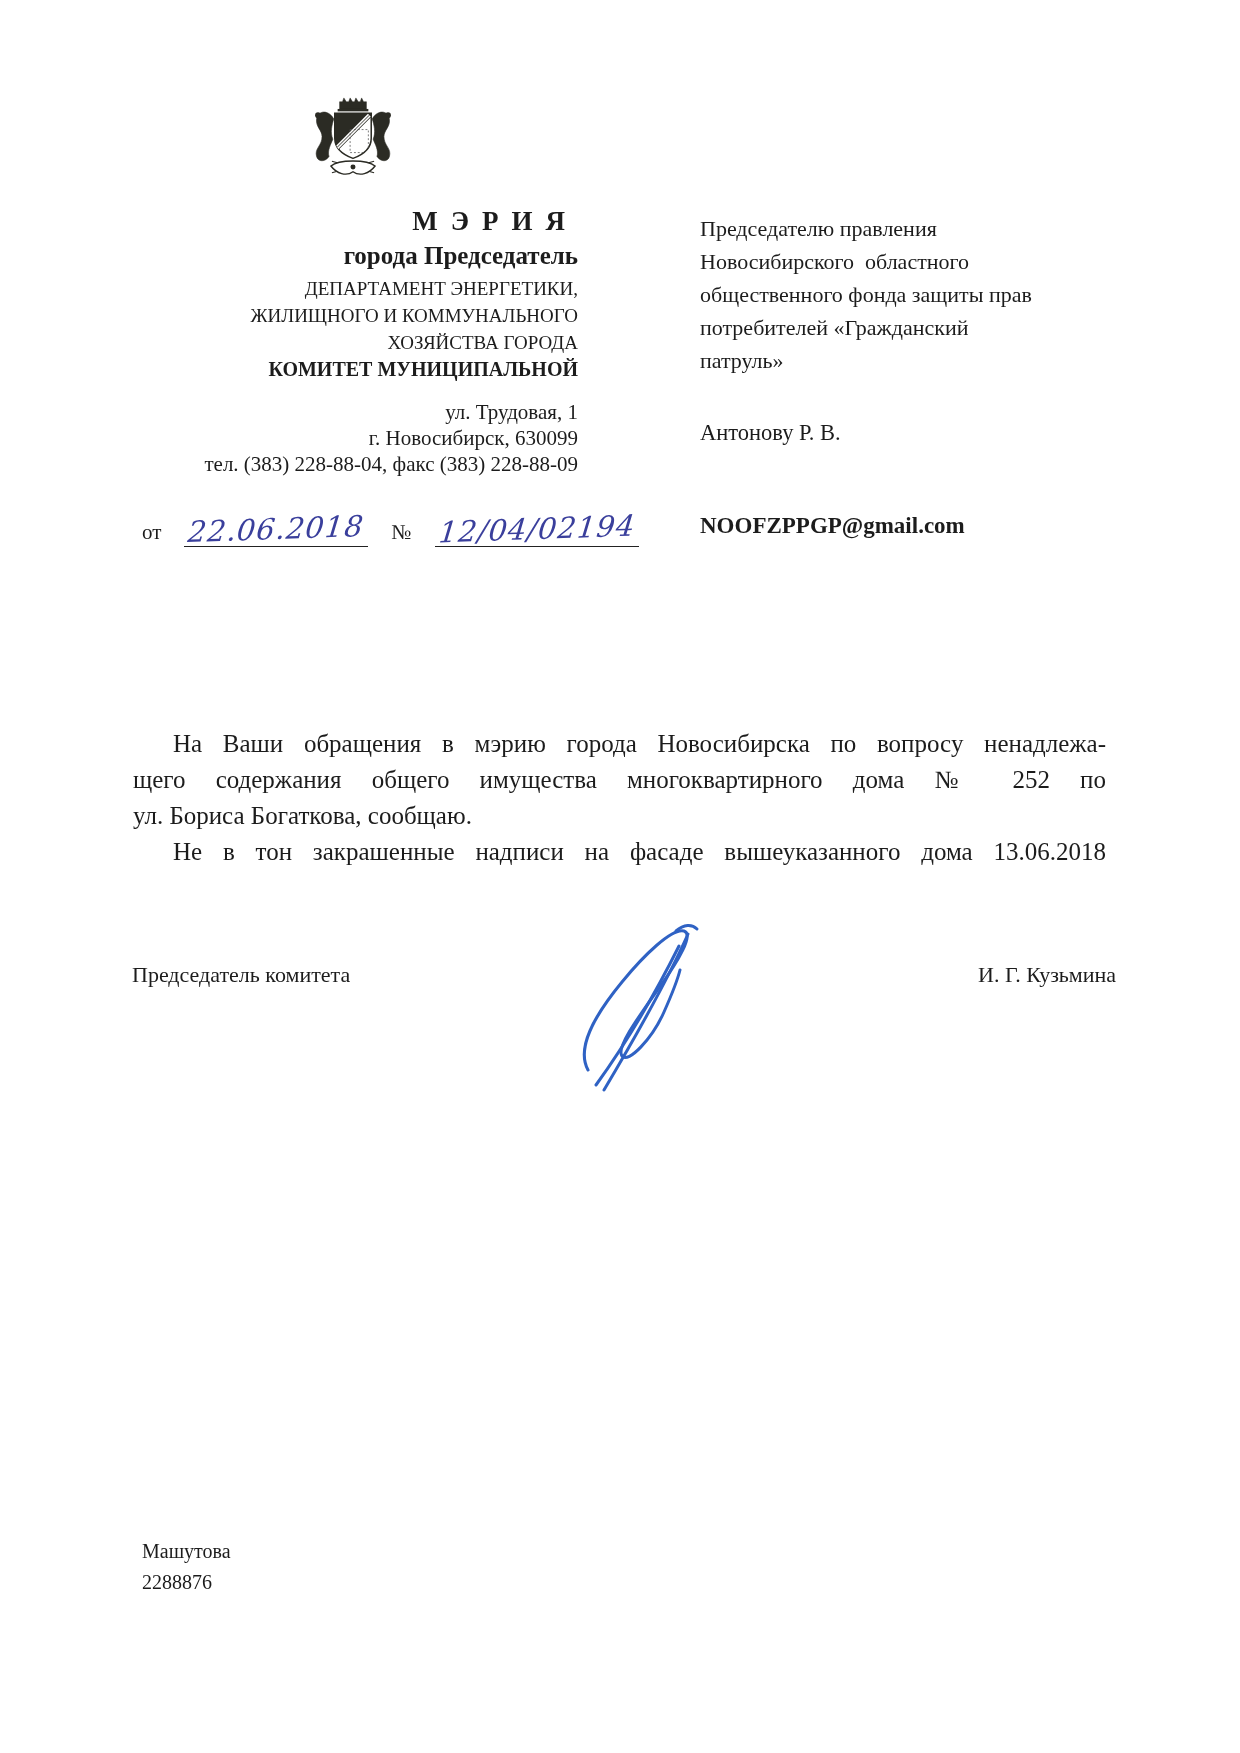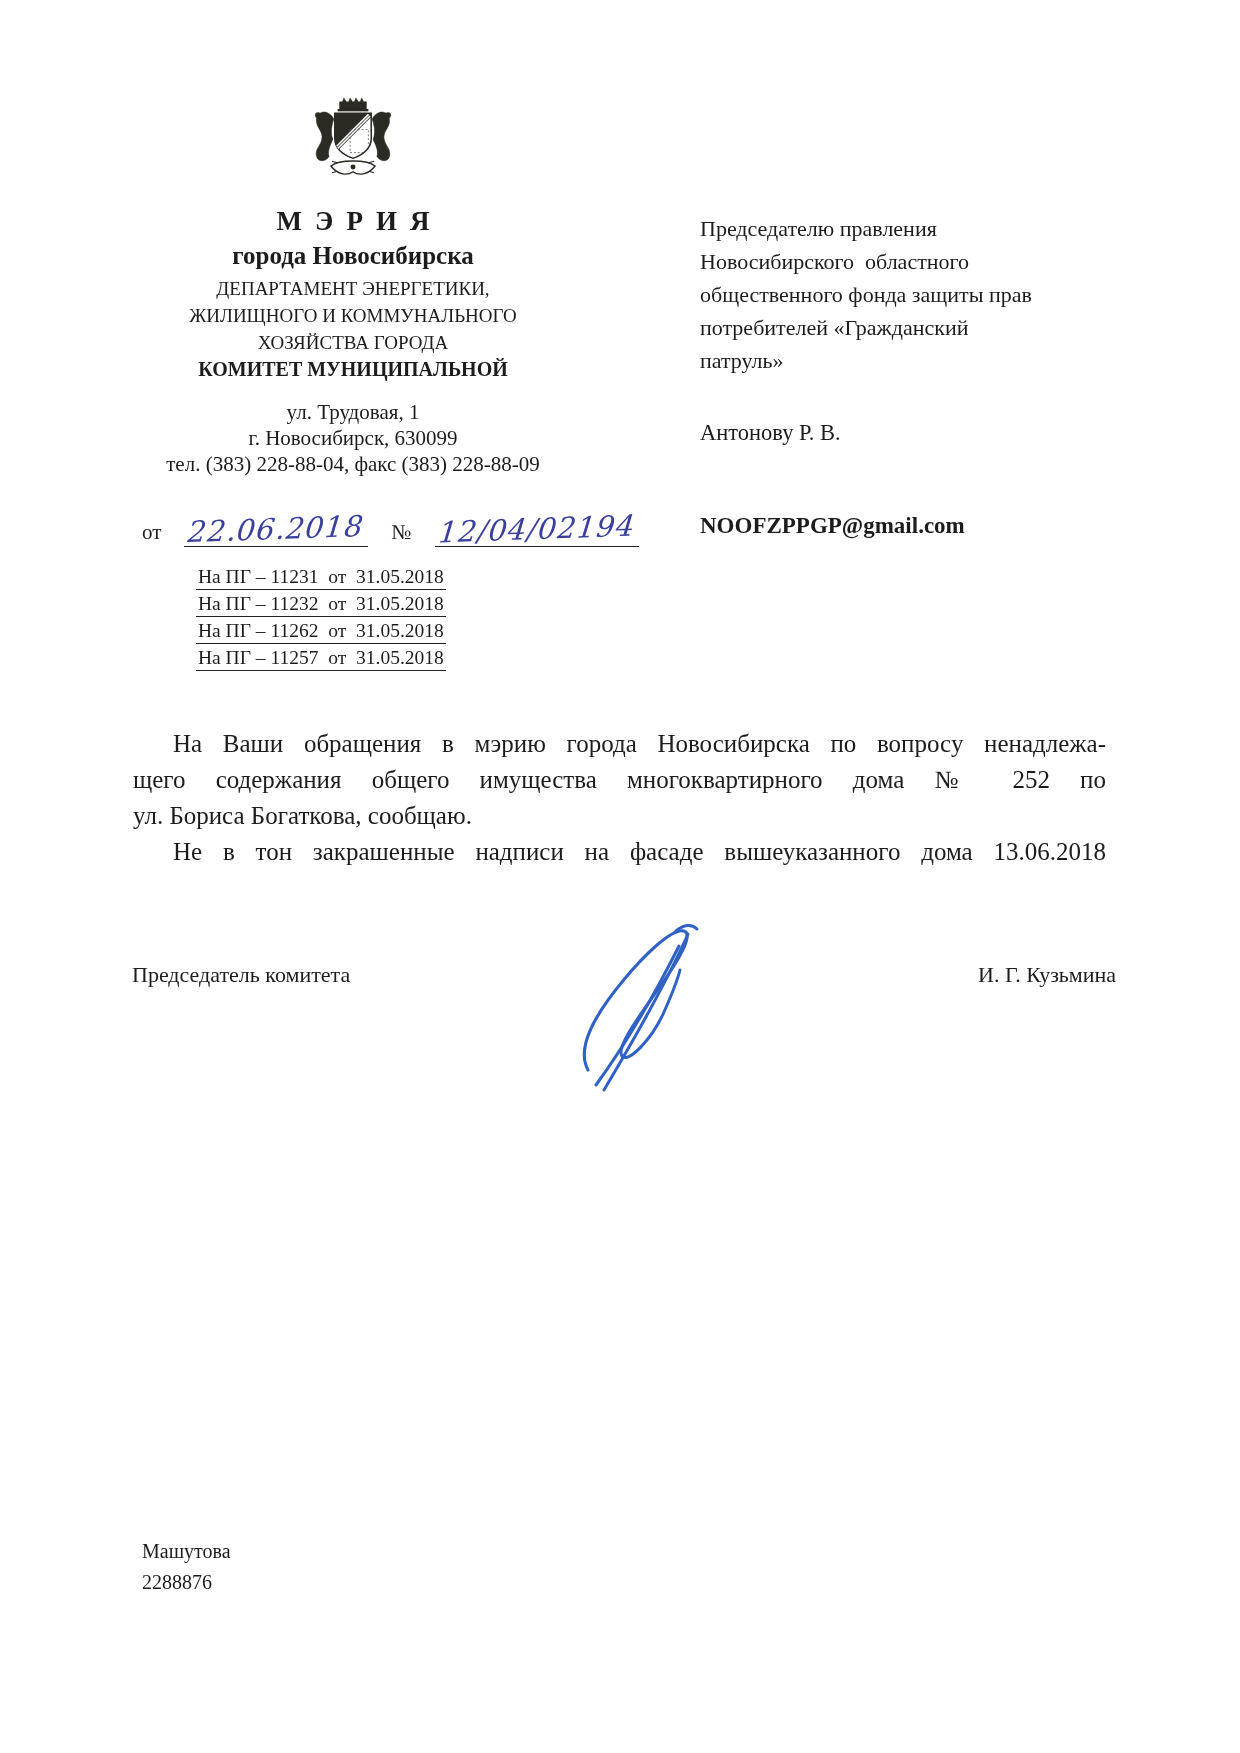--- a/index.html
+++ b/index.html
@@ -3,21 +3,21 @@
 <meta charset="utf-8">
 <style>
   html,body { margin:0; padding:0; background:#e8e8e8; }
   .page {
     position:relative; width:1240px; height:1753px; margin:0 auto;
     background:#ffffff; overflow:hidden;
     font-family:"Liberation Serif", serif; color:#1c1c1c;
   }
 
   
-  .letterhead { position:absolute; left:128px; top:96px; width:450px; text-align:center; }
+  .letterhead { position:absolute; left:128px; top:96px; width:450px; text-align:right; }
   .emblem { width:96px; margin:0 auto; }
   .emblem svg { display:block; }
   .org { margin-top:16px; font-size:27px; font-weight:bold; letter-spacing:13px; text-indent:13px; }
   .org-sub { margin-top:5px; font-size:25px; font-weight:bold; }
   .dept { font-size:19px; line-height:27px; }
   .dept-first { margin-top:5px; }
   .committee { font-size:20px; font-weight:bold; line-height:26px; }
   .addr { font-size:21px; line-height:26px; }
   .addr-first { margin-top:17px; }
 
@@ -94,21 +94,21 @@
         <g stroke="#2b2b24" fill="#ffffff">
           <line x1="28" y1="80" x2="72" y2="68" stroke-width="1.2"></line>
           <line x1="28" y1="68" x2="72" y2="80" stroke-width="1.2"></line>
           <path d="M27,73 C35,66 65,66 73,73 C67,81 57,84 50,79 C43,84 33,81 27,73 Z" stroke-width="1.5"></path>
           <circle cx="50" cy="74" r="2.6" fill="#2b2b24" stroke-width="0"></circle>
         </g>
       </svg>
     </div>
 
     <div class="org">МЭРИЯ</div>
-    <div class="org-sub">города Новосибирска</div>
+    <div class="org-sub">города Председатель</div>
 
     <div class="dept dept-first">ДЕПАРТАМЕНТ ЭНЕРГЕТИКИ,</div>
     <div class="dept">ЖИЛИЩНОГО И КОММУНАЛЬНОГО</div>
     <div class="dept">ХОЗЯЙСТВА ГОРОДА</div>
 
     <div class="committee">КОМИТЕТ МУНИЦИПАЛЬНОЙ</div>
 
     <div class="addr addr-first">ул. Трудовая, 1</div>
     <div class="addr">г. Новосибирск, 630099</div>
     <div class="addr">тел. (383) 228-88-04, факс (383) 228-88-09</div>
@@ -118,26 +118,20 @@
     <span class="out-label">от</span>
     <span class="hw-slot slot-date">
       <span class="handwriting">22.06.2018</span>
     </span>
     <span class="out-label">№</span>
     <span class="hw-slot slot-num">
       <span class="handwriting">12/04/02194</span>
     </span>
   </div>
 
-  <div class="refs">
-    <div class="ref-row"><span class="ref">На ПГ – 11231  от  31.05.2018</span></div>
-    <div class="ref-row"><span class="ref">На ПГ – 11232  от  31.05.2018</span></div>
-    <div class="ref-row"><span class="ref">На ПГ – 11262  от  31.05.2018</span></div>
-    <div class="ref-row"><span class="ref">На ПГ – 11257  от  31.05.2018</span></div>
-  </div>
 
   <div class="recipient">
     <div class="recipient-line">Председателю правления</div>
     <div class="recipient-line">Новосибирского  областного</div>
     <div class="recipient-line">общественного фонда защиты прав</div>
     <div class="recipient-line">потребителей «Гражданский</div>
     <div class="recipient-line">патруль»</div>
   </div>
   <div class="recipient-name">Антонову Р. В.</div>
   <div class="recipient-email">NOOFZPPGP@gmail.com</div>

